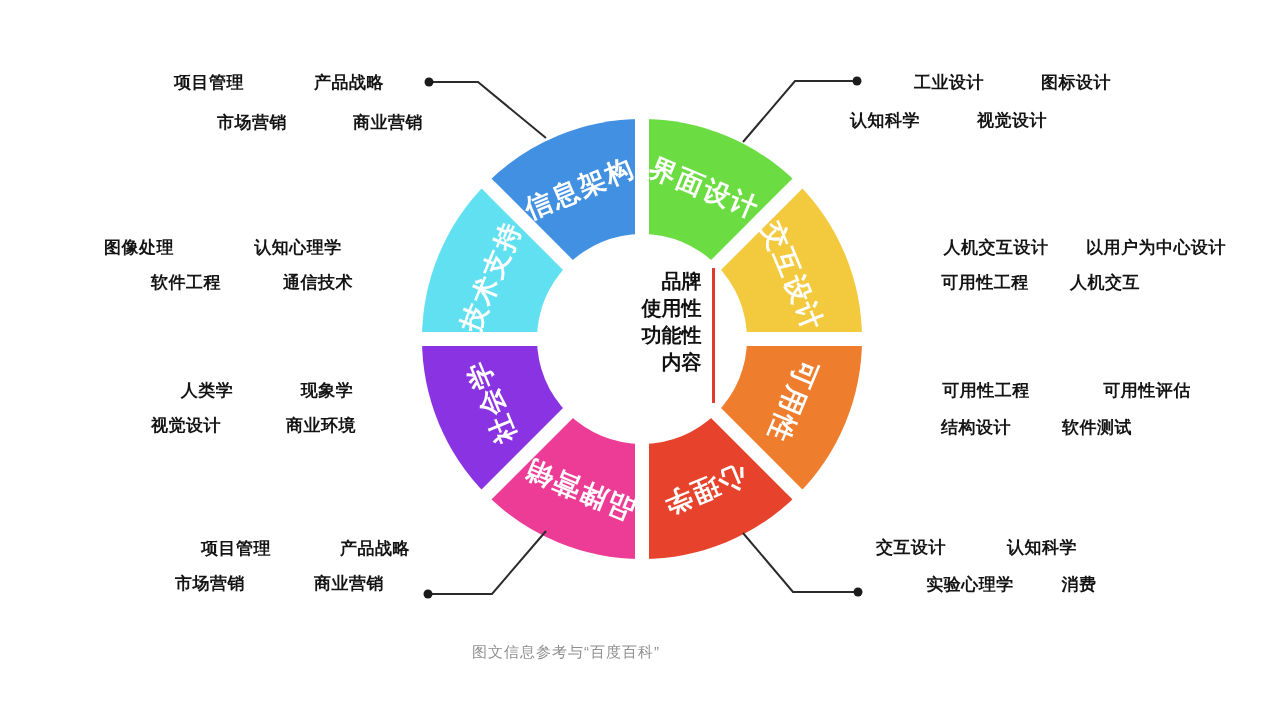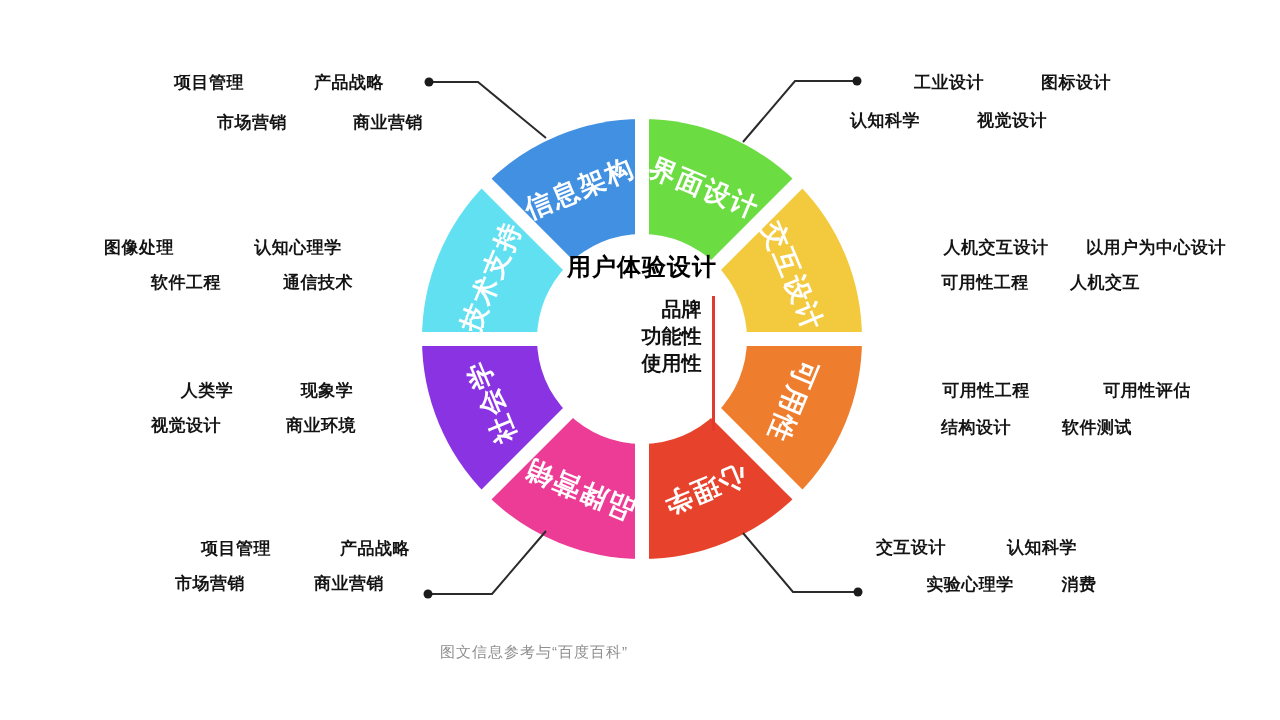--- a/index.html
+++ b/index.html
@@ -15,21 +15,21 @@
   }
   .center-panel{position:absolute;left:492px;top:253px;width:300px;text-align:center;}
   .center-title{font-size:24px;font-weight:700;line-height:28px;letter-spacing:1px;color:#000;}
   .center-cols{display:flex;justify-content:center;margin-top:15px;}
   .col{font-size:20px;font-weight:600;line-height:27px;color:#111;}
   .col-left{width:142px;text-align:right;}
   .col-right{width:135px;text-align:left;}
   .center-divider{width:3px;height:135px;margin:0 10px;}
   .caption{
     position:absolute;left:0;top:643px;width:1068px;text-align:center;
-    font-size:15px;color:#8f8f8f;letter-spacing:1px;
+    font-size:15px;color:#8f8f8f;letter-spacing:1px;padding-left:32px;
   }
   .seg-label{
     font-size:27px;font-weight:700;fill:#ffffff;letter-spacing:2px;
   }
 </style>
 </head>
 <body>
 
 <div class="stage">
 
@@ -75,26 +75,26 @@
     </g>
     <g fill="#1b1b1b">
       <circle cx="429" cy="82" r="4.5"></circle>
       <circle cx="857" cy="81" r="4.5"></circle>
       <circle cx="428" cy="594" r="4.5"></circle>
       <circle cx="858" cy="592" r="4.5"></circle>
     </g>
   </svg>
 
   <div class="center-panel">
-    <div class="center-title">用户体验设计</div>
     <div class="center-cols">
       <div class="col col-left">
         <div>品牌</div>
+        <div>使用性</div>
         <div>功能性</div>
-        <div>使用性</div>
+        <div>内容</div>
       </div>
       <div class="center-divider" style="background:#e23b2e;"></div>
     </div>
   </div>
 
   <span class="lbl" style="left:209px;top:82px">项目管理</span>
   <span class="lbl" style="left:349px;top:82px">产品战略</span>
   <span class="lbl" style="left:252px;top:122px">市场营销</span>
   <span class="lbl" style="left:388px;top:122px">商业营销</span>
 

